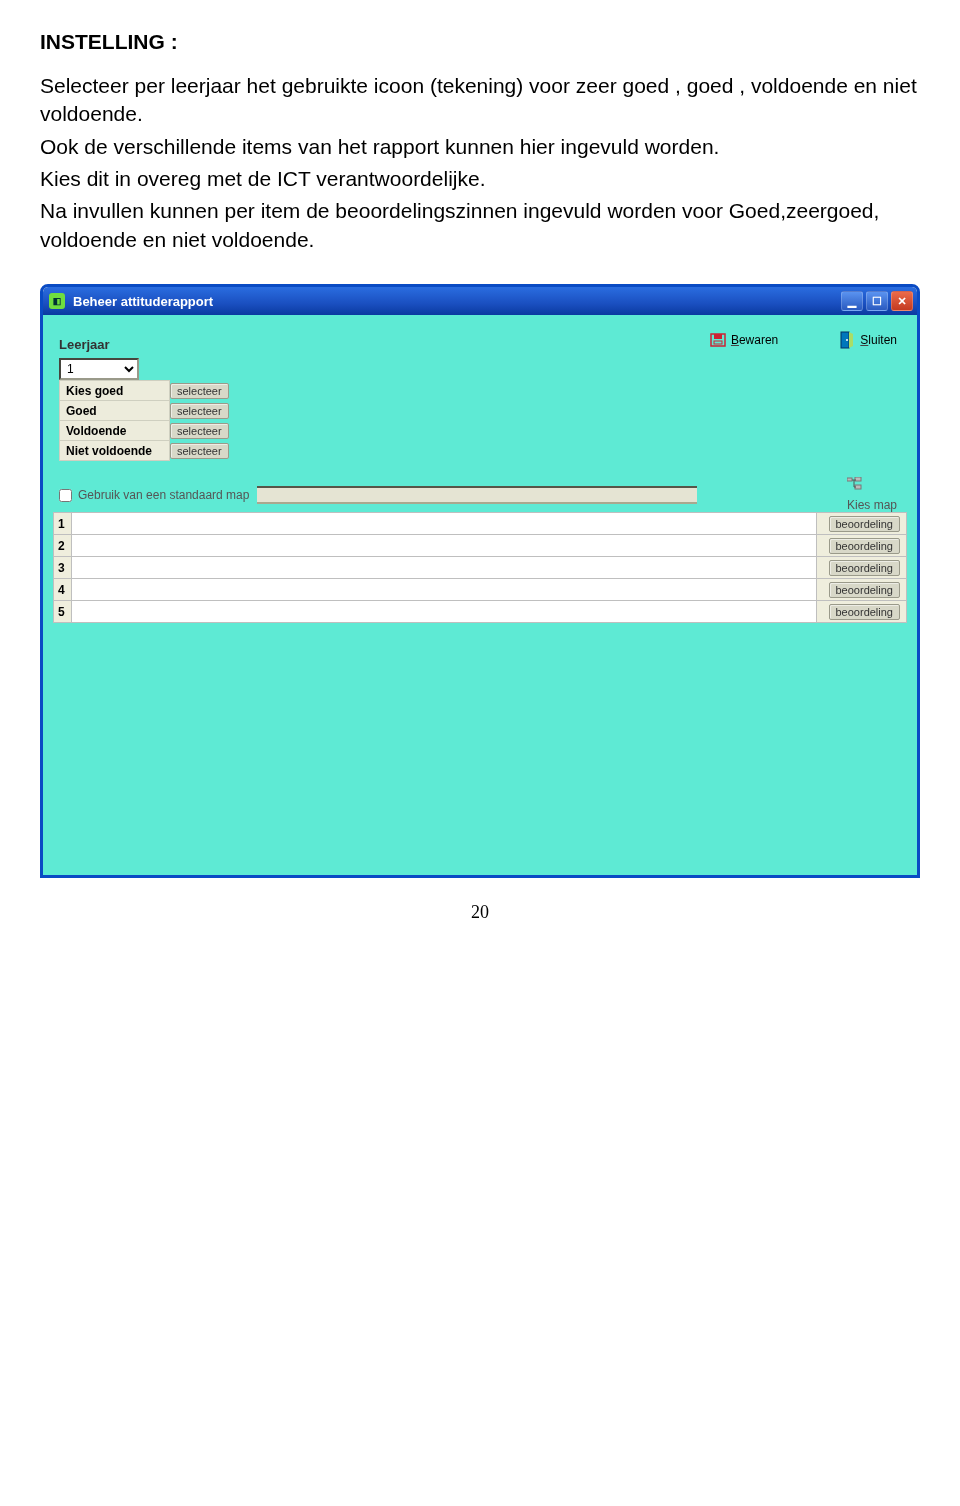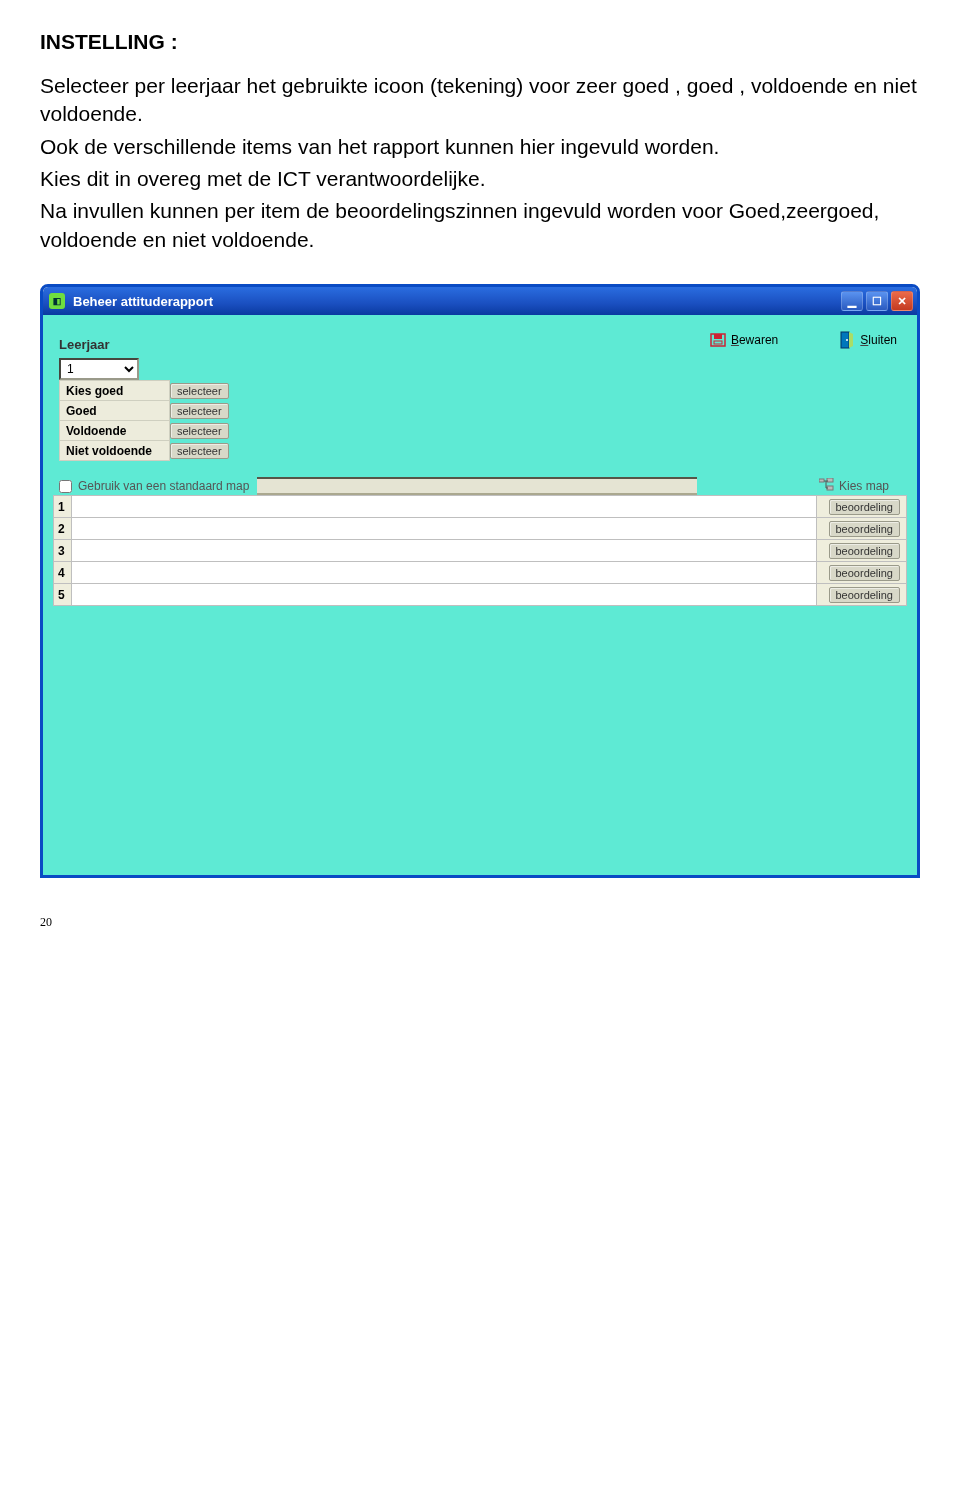--- a/index.html
+++ b/index.html
@@ -181,23 +181,24 @@
     height: 18px;
     background: #e5e4d3;
     border: none;
     border-bottom: 2px inset #aaa88f;
     border-top: 2px inset #aaa88f;
     padding: 0 4px;
     font-size: 12px;
   }
   .kiesmap-spacer { flex: 1; }
   .kiesmap-btn {
-    display: flex; align-items: center; gap: 4px;
-    font-size: 12px;
-    margin-right: 18px;
+    display: flex; align-items: flex-start; gap: 4px;
+    font-size: 12px;
+    margin-right: 10px;
+    flex-direction: column;
   }
 
   .rapport-items-label {
     color: #333; font-weight: bold; font-size: 13px;
     margin: 48px 0 12px 6px;
   }
   .items-table {
     width: 100%;
     border-collapse: collapse;
     background: #fff;
@@ -219,23 +220,23 @@
   }
   .items-table td.btn {
     width: 90px;
     text-align: right;
     background: #efeedd;
     padding-right: 6px;
   }
   .items-table td.btn .smallbtn { font-size: 11px; }
 
   .page-number {
-    text-align: left;
-    font-size: 12px;
-    margin-top: 37px;
+    text-align: center;
+    font-size: 18px;
+    margin-top: 24px;
     font-family: "Times New Roman", serif;
   }
 </style>
 </head>
 <body>
 
 <div class="page">
 
   <div class="doc-heading">INSTELLING :</div>
   <div class="doc-block">

